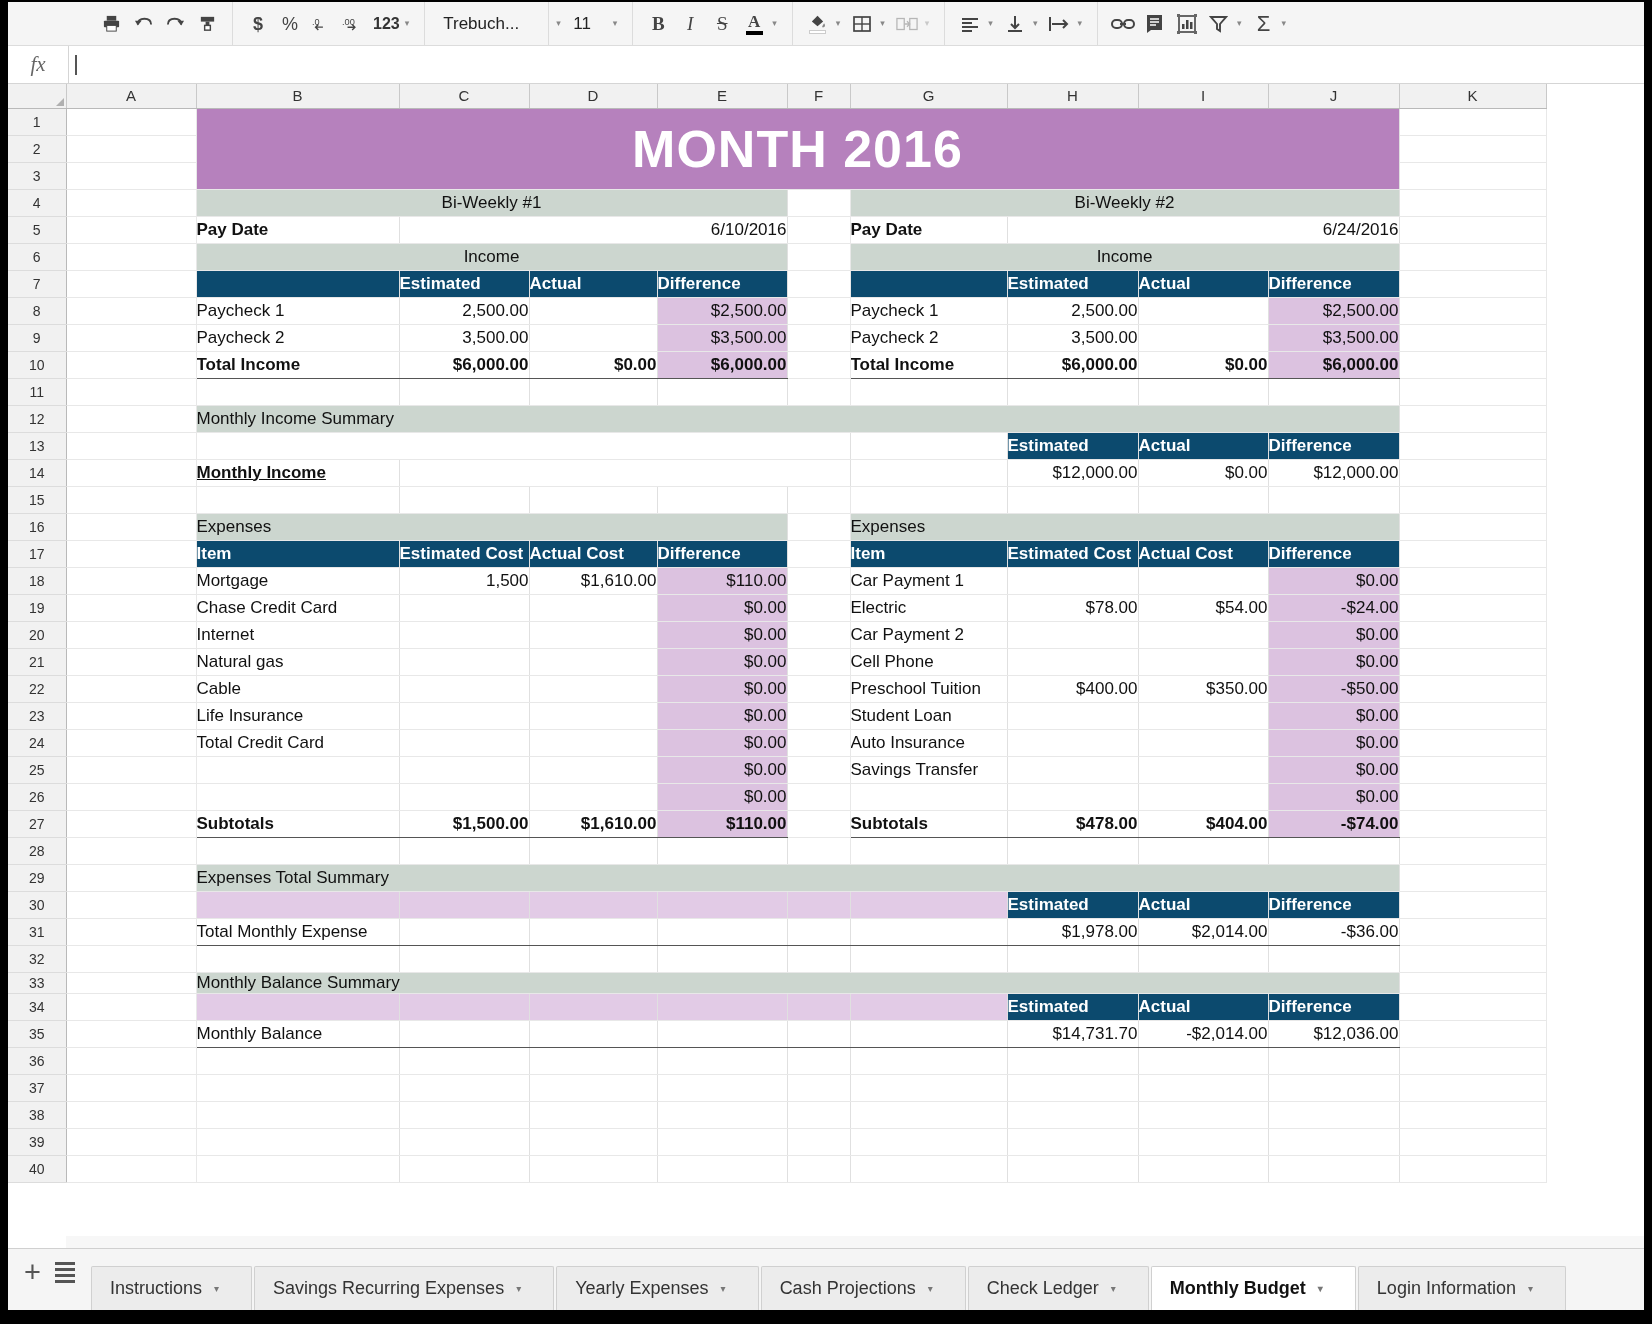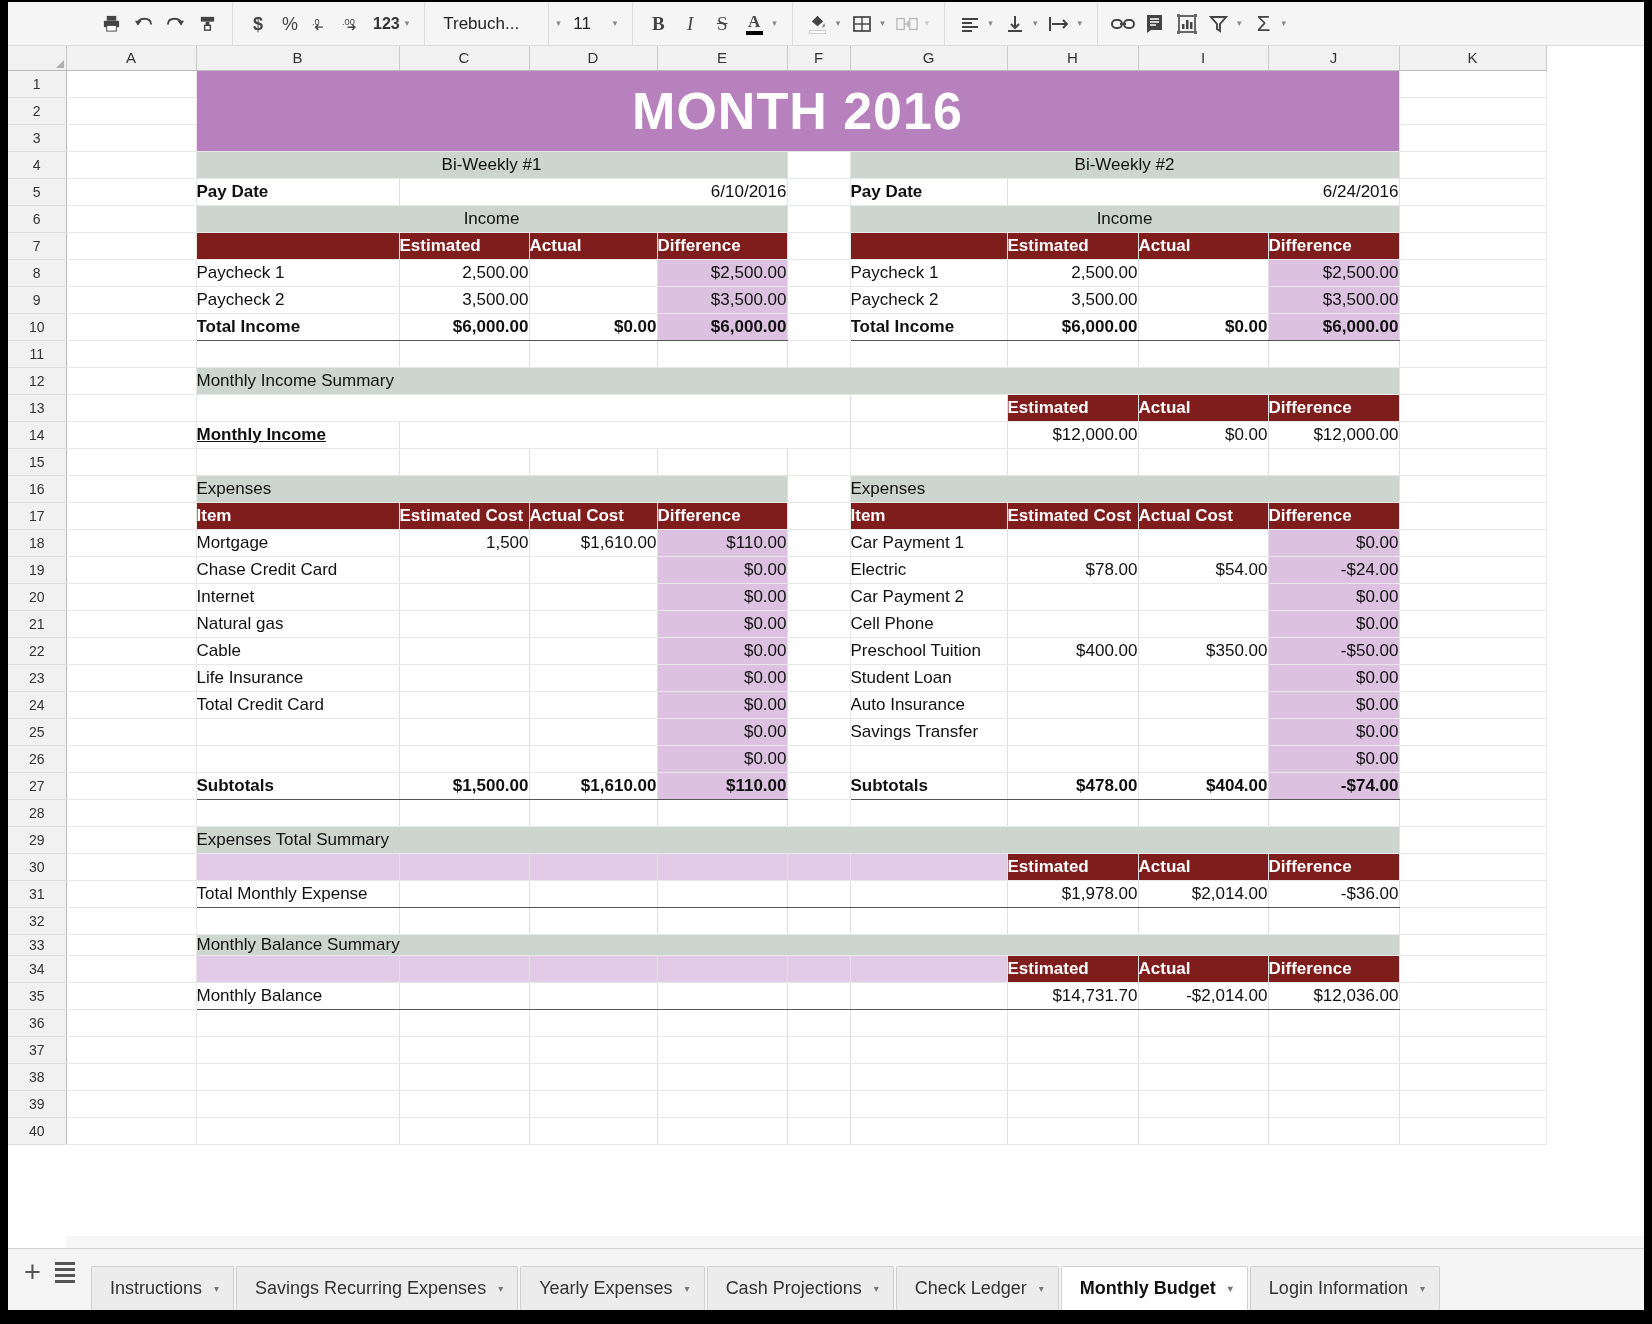--- a/index.html
+++ b/index.html
@@ -117,21 +117,21 @@
     vertical-align: middle;
   }
   .blank { border-right-color:#e8e8e8; }
   .r { text-align: right; }
   .c { text-align: center; }
   .l { text-align: left; }
   .b { font-weight: bold; }
   .u { text-decoration: underline; }
 
   
-  .hdr-purple { background: #7f1d1d; color:#fff; font-weight:bold; }
+  .hdr-purple { background: #0c4a6e; color:#fff; font-weight:bold; }
   .band-sage  { background: #ccd6cf; }
   .lav        { background: #dcc2e0; }
   .lav-light  { background: #e2cbe6; }
   .title-purple { background: #b681bd; }
 
   .topline { border-top: 1px solid #7f1d1d; }
   .botline { border-bottom: 1px solid #555; }
 
   .titlecell {
     font-size: 52px; font-weight: bold; color:#fff;
@@ -147,21 +147,21 @@
     display: flex; align-items: flex-end;
     padding-left: 16px;
   }
   .tabtools { display:flex; align-items:center; height:100%; padding-bottom:14px; gap:14px; padding-right: 16px;}
   .plus { font-size: 29px; color:#555; cursor:pointer; line-height:1; font-weight: 300;}
   .hamb { display:flex; flex-direction:column; gap:3px; cursor:pointer;}
   .hamb i { display:block; width:20px; height:3px; background:#555; }
   .tab {
     height: 44px;
     display: flex; align-items: center;
-    padding: 0 14px 0 18px;
+    padding: 0 32px 0 18px;
     background: #ececec;
     border: 1px solid #d0d0d0;
     border-bottom: none;
     margin-right: 2px;
     font-size: 18px; color: #333;
     cursor: pointer; white-space: nowrap;
     border-radius: 2px 2px 0 0;
   }
   .tab.active { background: #fff; font-weight: bold; color:#111; }
   .tab .tcar { font-size: 10px; color:#777; margin-left: 12px; }
@@ -333,20 +333,26 @@
         <svg width="19" height="19" viewBox="0 0 19 19">
             <path d="M2 3 L17 3 L11 10 L11 17 L8 15 L8 10 Z" fill="none" stroke="#444" stroke-width="1.9"></path>
           </svg>
       </div>
       <div class="caret">▾</div>
       <div class="tbtn" style="font-size:22px;">Σ</div>
       <div class="caret">▾</div>
     </div>
   </div>
 
+  <div class="formulabar">
+    <div class="fx">fx</div>
+    <div class="fcell">
+      <span class="fcaret"></span>
+    </div>
+  </div>
 
   <div class="gridwrap">
     <table class="grid">
       <colgroup>
         <col style="width:58px">
           <col style="width:130px">
           <col style="width:203px">
         <col style="width:130px">
           <col style="width:128px">
           <col style="width:130px">

